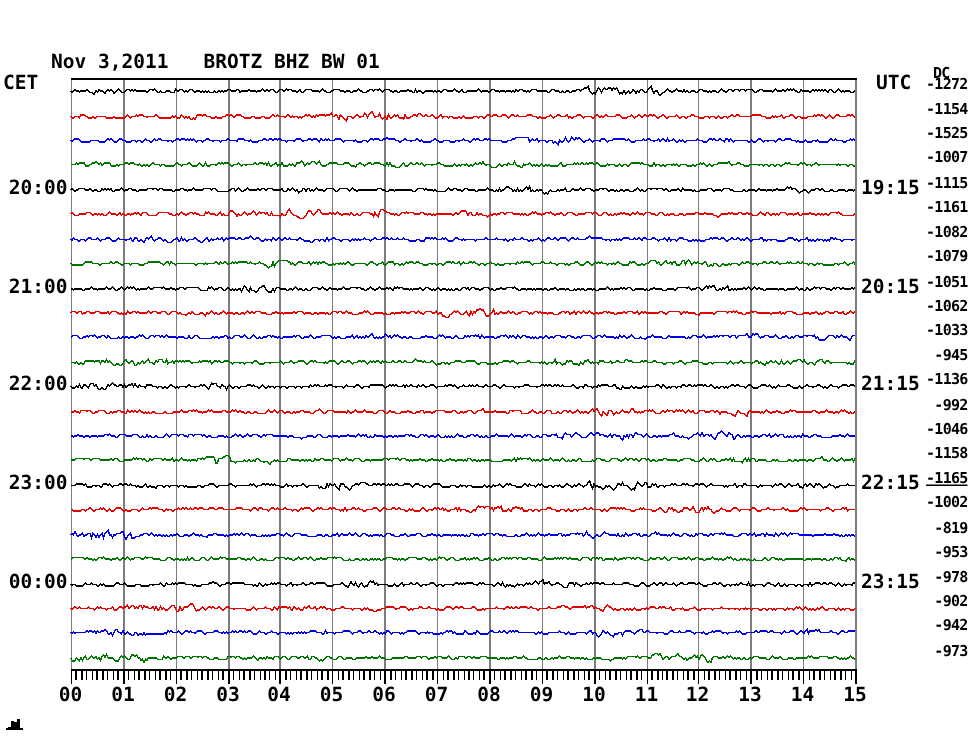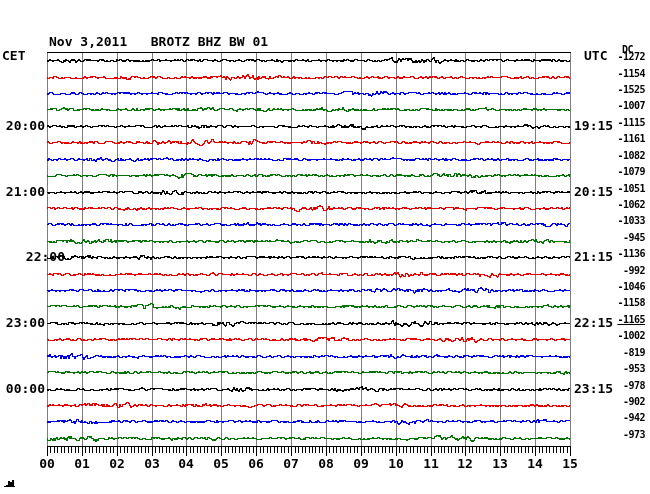--- a/index.html
+++ b/index.html
@@ -223,32 +223,32 @@
       <path d="M47,323.5 L48,323.5 L49,323.5 L50,323.5 L51,322.5 L52,322.5 L53,322.5 L54,322.5 L55,322.5 L56,323.5 L57,322.5 L58,324.5 L59,324.5 L60,324.5 L61,324.5 L62,323.5 L63,323.5 L64,324.5 L65,323.5 L66,323.5 L67,324.5 L68,324.5 L69,322.5 L70,322.5 L71,322.5 L72,323.5 L73,322.5 L74,323.5 L75,324.5 L76,323.5 L77,323.5 L78,323.5 L79,323.5 L80,322.5 L81,322.5 L82,323.5 L83,322.5 L84,322.5 L85,323.5 L86,323.5 L87,322.5 L88,323.5 L89,323.5 L90,323.5 L91,324.5 L92,323.5 L93,324.5 L94,324.5 L95,324.5 L96,323.5 L97,322.5 L98,324.5 L99,324.5 L100,323.5 L101,324.5 L102,324.5 L103,324.5 L104,325.5 L105,323.5 L106,323.5 L107,323.5 L108,323.5 L109,324.5 L110,324.5 L111,323.5 L112,323.5 L113,324.5 L114,323.5 L115,323.5 L116,323.5 L117,323.5 L118,323.5 L119,324.5 L120,323.5 L121,323.5 L122,323.5 L123,324.5 L124,323.5 L125,324.5 L126,324.5 L127,324.5 L128,324.5 L129,324.5 L130,324.5 L131,324.5 L132,323.5 L133,323.5 L134,324.5 L135,324.5 L136,324.5 L137,323.5 L138,323.5 L139,323.5 L140,322.5 L141,322.5 L142,322.5 L143,323.5 L144,324.5 L145,324.5 L146,323.5 L147,323.5 L148,323.5 L149,323.5 L150,323.5 L151,323.5 L152,323.5 L153,322.5 L154,322.5 L155,323.5 L156,323.5 L157,324.5 L158,323.5 L159,323.5 L160,323.5 L161,323.5 L162,323.5 L163,323.5 L164,323.5 L165,323.5 L166,323.5 L167,322.5 L168,323.5 L169,322.5 L170,323.5 L171,324.5 L172,323.5 L173,323.5 L174,323.5 L175,322.5 L176,322.5 L177,323.5 L178,322.5 L179,322.5 L180,323.5 L181,322.5 L182,323.5 L183,322.5 L184,323.5 L185,323.5 L186,323.5 L187,324.5 L188,324.5 L189,324.5 L190,323.5 L191,322.5 L192,324.5 L193,323.5 L194,323.5 L195,324.5 L196,323.5 L197,323.5 L198,324.5 L199,323.5 L200,323.5 L201,323.5 L202,322.5 L203,323.5 L204,324.5 L205,324.5 L206,323.5 L207,323.5 L208,323.5 L209,323.5 L210,323.5 L211,323.5 L212,323.5 L213,325.5 L214,324.5 L215,325.5 L216,325.5 L217,325.5 L218,322.5 L219,324.5 L220,322.5 L221,323.5 L222,323.5 L223,322.5 L224,324.5 L225,325.5 L226,326.5 L227,322.5 L228,322.5 L229,322.5 L230,324.5 L231,324.5 L232,325.5 L233,326.5 L234,325.5 L235,323.5 L236,323.5 L237,322.5 L238,322.5 L239,323.5 L240,322.5 L241,321.5 L242,321.5 L243,321.5 L244,322.5 L245,322.5 L246,323.5 L247,323.5 L248,323.5 L249,322.5 L250,322.5 L251,323.5 L252,322.5 L253,322.5 L254,323.5 L255,322.5 L256,322.5 L257,323.5 L258,323.5 L259,322.5 L260,323.5 L261,322.5 L262,323.5 L263,323.5 L264,322.5 L265,322.5 L266,323.5 L267,323.5 L268,323.5 L269,323.5 L270,322.5 L271,322.5 L272,322.5 L273,322.5 L274,323.5 L275,324.5 L276,323.5 L277,322.5 L278,322.5 L279,322.5 L280,323.5 L281,323.5 L282,324.5 L283,324.5 L284,323.5 L285,323.5 L286,324.5 L287,324.5 L288,323.5 L289,322.5 L290,322.5 L291,322.5 L292,322.5 L293,322.5 L294,323.5 L295,324.5 L296,324.5 L297,324.5 L298,324.5 L299,324.5 L300,324.5 L301,323.5 L302,323.5 L303,323.5 L304,324.5 L305,324.5 L306,324.5 L307,323.5 L308,324.5 L309,323.5 L310,323.5 L311,324.5 L312,323.5 L313,323.5 L314,323.5 L315,324.5 L316,324.5 L317,324.5 L318,324.5 L319,324.5 L320,324.5 L321,324.5 L322,324.5 L323,323.5 L324,324.5 L325,324.5 L326,323.5 L327,324.5 L328,324.5 L329,323.5 L330,324.5 L331,323.5 L332,323.5 L333,322.5 L334,323.5 L335,324.5 L336,324.5 L337,323.5 L338,322.5 L339,323.5 L340,322.5 L341,323.5 L342,323.5 L343,323.5 L344,324.5 L345,324.5 L346,324.5 L347,324.5 L348,324.5 L349,323.5 L350,322.5 L351,323.5 L352,324.5 L353,322.5 L354,323.5 L355,323.5 L356,323.5 L357,324.5 L358,323.5 L359,322.5 L360,323.5 L361,322.5 L362,323.5 L363,324.5 L364,324.5 L365,324.5 L366,323.5 L367,323.5 L368,324.5 L369,324.5 L370,323.5 L371,323.5 L372,324.5 L373,323.5 L374,324.5 L375,324.5 L376,324.5 L377,323.5 L378,322.5 L379,323.5 L380,323.5 L381,324.5 L382,324.5 L383,323.5 L384,324.5 L385,323.5 L386,322.5 L387,323.5 L388,323.5 L389,324.5 L390,323.5 L391,323.5 L392,321.5 L393,320.5 L394,323.5 L395,325.5 L396,322.5 L397,324.5 L398,323.5 L399,324.5 L400,324.5 L401,325.5 L402,326.5 L403,325.5 L404,323.5 L405,324.5 L406,323.5 L407,324.5 L408,325.5 L409,326.5 L410,325.5 L411,324.5 L412,322.5 L413,322.5 L414,323.5 L415,321.5 L416,323.5 L417,323.5 L418,323.5 L419,324.5 L420,325.5 L421,326.5 L422,325.5 L423,326.5 L424,323.5 L425,321.5 L426,322.5 L427,323.5 L428,324.5 L429,323.5 L430,321.5 L431,321.5 L432,324.5 L433,324.5 L434,324.5 L435,322.5 L436,323.5 L437,322.5 L438,324.5 L439,324.5 L440,323.5 L441,323.5 L442,323.5 L443,324.5 L444,323.5 L445,323.5 L446,323.5 L447,323.5 L448,322.5 L449,323.5 L450,322.5 L451,323.5 L452,323.5 L453,323.5 L454,323.5 L455,322.5 L456,322.5 L457,323.5 L458,322.5 L459,323.5 L460,323.5 L461,323.5 L462,324.5 L463,323.5 L464,322.5 L465,322.5 L466,323.5 L467,322.5 L468,322.5 L469,322.5 L470,323.5 L471,324.5 L472,323.5 L473,323.5 L474,322.5 L475,323.5 L476,323.5 L477,323.5 L478,323.5 L479,323.5 L480,323.5 L481,323.5 L482,323.5 L483,324.5 L484,323.5 L485,324.5 L486,323.5 L487,323.5 L488,323.5 L489,323.5 L490,322.5 L491,324.5 L492,324.5 L493,323.5 L494,323.5 L495,324.5 L496,322.5 L497,322.5 L498,323.5 L499,323.5 L500,323.5 L501,323.5 L502,323.5 L503,323.5 L504,323.5 L505,324.5 L506,324.5 L507,323.5 L508,324.5 L509,323.5 L510,323.5 L511,323.5 L512,323.5 L513,323.5 L514,323.5 L515,324.5 L516,323.5 L517,322.5 L518,323.5 L519,323.5 L520,322.5 L521,322.5 L522,323.5 L523,324.5 L524,324.5 L525,323.5 L526,322.5 L527,323.5 L528,324.5 L529,323.5 L530,323.5 L531,323.5 L532,322.5 L533,324.5 L534,324.5 L535,325.5 L536,323.5 L537,322.5 L538,324.5 L539,323.5 L540,322.5 L541,323.5 L542,324.5 L543,324.5 L544,322.5 L545,323.5 L546,322.5 L547,323.5 L548,324.5 L549,325.5 L550,324.5 L551,324.5 L552,323.5 L553,322.5 L554,323.5 L555,323.5 L556,324.5 L557,325.5 L558,324.5 L559,324.5 L560,323.5 L561,323.5 L562,323.5 L563,323.5 L564,323.5 L565,322.5 L566,323.5 L567,323.5 L568,323.5 L569,323.5 L570,323.5" fill="none" stroke="#000000" stroke-width="1" shape-rendering="crispEdges"></path>
       <path d="M47,339.5 L48,339.5 L49,340.5 L50,340.5 L51,340.5 L52,340.5 L53,340.5 L54,340.5 L55,339.5 L56,339.5 L57,340.5 L58,339.5 L59,339.5 L60,338.5 L61,339.5 L62,340.5 L63,340.5 L64,339.5 L65,339.5 L66,339.5 L67,338.5 L68,339.5 L69,338.5 L70,339.5 L71,340.5 L72,340.5 L73,339.5 L74,340.5 L75,340.5 L76,340.5 L77,339.5 L78,338.5 L79,338.5 L80,338.5 L81,339.5 L82,340.5 L83,340.5 L84,339.5 L85,340.5 L86,340.5 L87,340.5 L88,339.5 L89,339.5 L90,339.5 L91,339.5 L92,340.5 L93,340.5 L94,339.5 L95,338.5 L96,339.5 L97,339.5 L98,339.5 L99,339.5 L100,338.5 L101,339.5 L102,338.5 L103,338.5 L104,338.5 L105,338.5 L106,339.5 L107,339.5 L108,339.5 L109,340.5 L110,340.5 L111,339.5 L112,340.5 L113,339.5 L114,339.5 L115,340.5 L116,340.5 L117,339.5 L118,339.5 L119,338.5 L120,339.5 L121,339.5 L122,338.5 L123,339.5 L124,338.5 L125,339.5 L126,339.5 L127,338.5 L128,339.5 L129,339.5 L130,338.5 L131,338.5 L132,339.5 L133,338.5 L134,338.5 L135,338.5 L136,339.5 L137,339.5 L138,339.5 L139,339.5 L140,338.5 L141,338.5 L142,338.5 L143,339.5 L144,339.5 L145,339.5 L146,338.5 L147,338.5 L148,338.5 L149,339.5 L150,339.5 L151,339.5 L152,339.5 L153,339.5 L154,339.5 L155,339.5 L156,339.5 L157,339.5 L158,338.5 L159,338.5 L160,338.5 L161,338.5 L162,339.5 L163,339.5 L164,339.5 L165,339.5 L166,339.5 L167,340.5 L168,339.5 L169,338.5 L170,338.5 L171,339.5 L172,340.5 L173,338.5 L174,338.5 L175,339.5 L176,339.5 L177,339.5 L178,339.5 L179,340.5 L180,339.5 L181,338.5 L182,338.5 L183,339.5 L184,339.5 L185,338.5 L186,339.5 L187,339.5 L188,339.5 L189,339.5 L190,338.5 L191,339.5 L192,339.5 L193,339.5 L194,339.5 L195,340.5 L196,339.5 L197,339.5 L198,340.5 L199,340.5 L200,339.5 L201,338.5 L202,339.5 L203,338.5 L204,338.5 L205,338.5 L206,338.5 L207,339.5 L208,340.5 L209,340.5 L210,339.5 L211,339.5 L212,338.5 L213,339.5 L214,338.5 L215,339.5 L216,339.5 L217,339.5 L218,339.5 L219,339.5 L220,338.5 L221,339.5 L222,338.5 L223,338.5 L224,339.5 L225,339.5 L226,339.5 L227,340.5 L228,339.5 L229,340.5 L230,338.5 L231,340.5 L232,339.5 L233,339.5 L234,339.5 L235,338.5 L236,338.5 L237,339.5 L238,339.5 L239,338.5 L240,339.5 L241,339.5 L242,340.5 L243,340.5 L244,340.5 L245,339.5 L246,339.5 L247,339.5 L248,339.5 L249,338.5 L250,338.5 L251,338.5 L252,339.5 L253,340.5 L254,340.5 L255,339.5 L256,338.5 L257,338.5 L258,339.5 L259,339.5 L260,339.5 L261,339.5 L262,338.5 L263,338.5 L264,339.5 L265,339.5 L266,338.5 L267,339.5 L268,339.5 L269,339.5 L270,340.5 L271,340.5 L272,340.5 L273,339.5 L274,340.5 L275,339.5 L276,340.5 L277,340.5 L278,340.5 L279,340.5 L280,340.5 L281,339.5 L282,338.5 L283,339.5 L284,340.5 L285,340.5 L286,339.5 L287,339.5 L288,340.5 L289,339.5 L290,338.5 L291,339.5 L292,338.5 L293,339.5 L294,339.5 L295,338.5 L296,340.5 L297,339.5 L298,340.5 L299,340.5 L300,340.5 L301,339.5 L302,339.5 L303,339.5 L304,338.5 L305,340.5 L306,338.5 L307,340.5 L308,339.5 L309,339.5 L310,339.5 L311,340.5 L312,340.5 L313,341.5 L314,341.5 L315,340.5 L316,339.5 L317,340.5 L318,338.5 L319,337.5 L320,338.5 L321,337.5 L322,337.5 L323,338.5 L324,337.5 L325,337.5 L326,337.5 L327,339.5 L328,338.5 L329,340.5 L330,338.5 L331,338.5 L332,337.5 L333,338.5 L334,337.5 L335,340.5 L336,340.5 L337,340.5 L338,340.5 L339,339.5 L340,340.5 L341,340.5 L342,338.5 L343,338.5 L344,337.5 L345,338.5 L346,338.5 L347,339.5 L348,338.5 L349,340.5 L350,340.5 L351,340.5 L352,340.5 L353,339.5 L354,339.5 L355,340.5 L356,340.5 L357,339.5 L358,339.5 L359,340.5 L360,340.5 L361,339.5 L362,339.5 L363,339.5 L364,339.5 L365,338.5 L366,338.5 L367,338.5 L368,339.5 L369,339.5 L370,339.5 L371,340.5 L372,340.5 L373,340.5 L374,339.5 L375,339.5 L376,339.5 L377,340.5 L378,340.5 L379,339.5 L380,340.5 L381,340.5 L382,340.5 L383,339.5 L384,339.5 L385,340.5 L386,339.5 L387,339.5 L388,339.5 L389,339.5 L390,338.5 L391,339.5 L392,339.5 L393,339.5 L394,338.5 L395,339.5 L396,339.5 L397,339.5 L398,339.5 L399,339.5 L400,339.5 L401,340.5 L402,340.5 L403,339.5 L404,340.5 L405,340.5 L406,339.5 L407,338.5 L408,338.5 L409,338.5 L410,338.5 L411,339.5 L412,338.5 L413,339.5 L414,338.5 L415,339.5 L416,338.5 L417,339.5 L418,339.5 L419,339.5 L420,339.5 L421,340.5 L422,340.5 L423,340.5 L424,339.5 L425,339.5 L426,339.5 L427,338.5 L428,339.5 L429,338.5 L430,339.5 L431,339.5 L432,339.5 L433,339.5 L434,339.5 L435,340.5 L436,340.5 L437,340.5 L438,339.5 L439,339.5 L440,338.5 L441,339.5 L442,340.5 L443,341.5 L444,341.5 L445,340.5 L446,338.5 L447,339.5 L448,338.5 L449,340.5 L450,339.5 L451,340.5 L452,341.5 L453,341.5 L454,340.5 L455,340.5 L456,338.5 L457,338.5 L458,338.5 L459,339.5 L460,340.5 L461,339.5 L462,337.5 L463,339.5 L464,341.5 L465,341.5 L466,341.5 L467,339.5 L468,338.5 L469,340.5 L470,338.5 L471,339.5 L472,337.5 L473,339.5 L474,339.5 L475,341.5 L476,342.5 L477,341.5 L478,340.5 L479,340.5 L480,339.5 L481,338.5 L482,339.5 L483,339.5 L484,340.5 L485,340.5 L486,340.5 L487,340.5 L488,339.5 L489,338.5 L490,338.5 L491,338.5 L492,339.5 L493,340.5 L494,339.5 L495,339.5 L496,339.5 L497,339.5 L498,339.5 L499,339.5 L500,340.5 L501,339.5 L502,338.5 L503,338.5 L504,339.5 L505,340.5 L506,340.5 L507,340.5 L508,339.5 L509,339.5 L510,339.5 L511,339.5 L512,338.5 L513,339.5 L514,339.5 L515,339.5 L516,340.5 L517,339.5 L518,339.5 L519,339.5 L520,339.5 L521,339.5 L522,338.5 L523,339.5 L524,340.5 L525,339.5 L526,340.5 L527,340.5 L528,340.5 L529,340.5 L530,340.5 L531,340.5 L532,340.5 L533,339.5 L534,338.5 L535,339.5 L536,338.5 L537,339.5 L538,340.5 L539,339.5 L540,339.5 L541,339.5 L542,339.5 L543,339.5 L544,339.5 L545,339.5 L546,339.5 L547,340.5 L548,339.5 L549,339.5 L550,339.5 L551,338.5 L552,338.5 L553,339.5 L554,339.5 L555,340.5 L556,340.5 L557,339.5 L558,339.5 L559,339.5 L560,339.5 L561,339.5 L562,338.5 L563,339.5 L564,338.5 L565,340.5 L566,339.5 L567,339.5 L568,339.5 L569,339.5 L570,339.5" fill="none" stroke="#e80000" stroke-width="1" shape-rendering="crispEdges"></path>
       <path d="M47,356.5 L48,355.5 L49,356.5 L50,354.5 L51,356.5 L52,357.5 L53,356.5 L54,356.5 L55,355.5 L56,357.5 L57,356.5 L58,356.5 L59,355.5 L60,355.5 L61,358.5 L62,355.5 L63,356.5 L64,358.5 L65,356.5 L66,358.5 L67,356.5 L68,355.5 L69,358.5 L70,355.5 L71,354.5 L72,353.5 L73,356.5 L74,356.5 L75,358.5 L76,356.5 L77,356.5 L78,355.5 L79,355.5 L80,355.5 L81,354.5 L82,354.5 L83,357.5 L84,359.5 L85,357.5 L86,356.5 L87,355.5 L88,358.5 L89,358.5 L90,358.5 L91,357.5 L92,357.5 L93,357.5 L94,356.5 L95,356.5 L96,355.5 L97,355.5 L98,355.5 L99,356.5 L100,356.5 L101,355.5 L102,356.5 L103,357.5 L104,356.5 L105,357.5 L106,356.5 L107,356.5 L108,357.5 L109,356.5 L110,357.5 L111,356.5 L112,357.5 L113,357.5 L114,356.5 L115,357.5 L116,356.5 L117,356.5 L118,355.5 L119,356.5 L120,357.5 L121,357.5 L122,357.5 L123,356.5 L124,356.5 L125,356.5 L126,357.5 L127,356.5 L128,356.5 L129,355.5 L130,356.5 L131,356.5 L132,356.5 L133,357.5 L134,356.5 L135,357.5 L136,357.5 L137,357.5 L138,358.5 L139,356.5 L140,356.5 L141,356.5 L142,356.5 L143,355.5 L144,355.5 L145,356.5 L146,356.5 L147,356.5 L148,356.5 L149,356.5 L150,357.5 L151,356.5 L152,357.5 L153,356.5 L154,356.5 L155,356.5 L156,355.5 L157,356.5 L158,355.5 L159,356.5 L160,356.5 L161,355.5 L162,356.5 L163,356.5 L164,355.5 L165,355.5 L166,356.5 L167,357.5 L168,356.5 L169,356.5 L170,356.5 L171,357.5 L172,357.5 L173,357.5 L174,357.5 L175,356.5 L176,357.5 L177,356.5 L178,357.5 L179,356.5 L180,357.5 L181,356.5 L182,356.5 L183,356.5 L184,356.5 L185,355.5 L186,355.5 L187,356.5 L188,356.5 L189,357.5 L190,356.5 L191,355.5 L192,356.5 L193,356.5 L194,357.5 L195,357.5 L196,356.5 L197,355.5 L198,355.5 L199,355.5 L200,355.5 L201,356.5 L202,356.5 L203,356.5 L204,356.5 L205,357.5 L206,357.5 L207,357.5 L208,357.5 L209,357.5 L210,357.5 L211,357.5 L212,356.5 L213,356.5 L214,356.5 L215,357.5 L216,357.5 L217,356.5 L218,356.5 L219,357.5 L220,357.5 L221,357.5 L222,356.5 L223,356.5 L224,356.5 L225,355.5 L226,357.5 L227,356.5 L228,355.5 L229,356.5 L230,356.5 L231,356.5 L232,356.5 L233,355.5 L234,356.5 L235,356.5 L236,356.5 L237,355.5 L238,356.5 L239,357.5 L240,357.5 L241,356.5 L242,355.5 L243,355.5 L244,356.5 L245,356.5 L246,357.5 L247,356.5 L248,357.5 L249,356.5 L250,356.5 L251,356.5 L252,356.5 L253,357.5 L254,356.5 L255,357.5 L256,357.5 L257,356.5 L258,355.5 L259,355.5 L260,355.5 L261,356.5 L262,356.5 L263,357.5 L264,357.5 L265,357.5 L266,357.5 L267,356.5 L268,356.5 L269,356.5 L270,355.5 L271,356.5 L272,357.5 L273,357.5 L274,356.5 L275,356.5 L276,356.5 L277,356.5 L278,355.5 L279,355.5 L280,355.5 L281,356.5 L282,357.5 L283,357.5 L284,357.5 L285,356.5 L286,356.5 L287,356.5 L288,355.5 L289,356.5 L290,356.5 L291,357.5 L292,356.5 L293,356.5 L294,357.5 L295,357.5 L296,356.5 L297,356.5 L298,356.5 L299,356.5 L300,356.5 L301,357.5 L302,356.5 L303,356.5 L304,356.5 L305,357.5 L306,356.5 L307,357.5 L308,356.5 L309,356.5 L310,357.5 L311,356.5 L312,357.5 L313,357.5 L314,355.5 L315,355.5 L316,356.5 L317,356.5 L318,356.5 L319,357.5 L320,356.5 L321,356.5 L322,355.5 L323,356.5 L324,356.5 L325,355.5 L326,355.5 L327,355.5 L328,355.5 L329,356.5 L330,356.5 L331,355.5 L332,355.5 L333,356.5 L334,356.5 L335,357.5 L336,356.5 L337,356.5 L338,357.5 L339,357.5 L340,357.5 L341,357.5 L342,357.5 L343,357.5 L344,356.5 L345,357.5 L346,357.5 L347,357.5 L348,356.5 L349,356.5 L350,356.5 L351,355.5 L352,356.5 L353,357.5 L354,356.5 L355,357.5 L356,356.5 L357,357.5 L358,356.5 L359,355.5 L360,356.5 L361,356.5 L362,356.5 L363,357.5 L364,356.5 L365,356.5 L366,355.5 L367,356.5 L368,356.5 L369,356.5 L370,356.5 L371,356.5 L372,356.5 L373,355.5 L374,355.5 L375,357.5 L376,356.5 L377,357.5 L378,356.5 L379,356.5 L380,356.5 L381,355.5 L382,355.5 L383,355.5 L384,356.5 L385,355.5 L386,356.5 L387,355.5 L388,355.5 L389,357.5 L390,356.5 L391,354.5 L392,356.5 L393,356.5 L394,357.5 L395,358.5 L396,358.5 L397,357.5 L398,356.5 L399,357.5 L400,357.5 L401,356.5 L402,355.5 L403,354.5 L404,355.5 L405,355.5 L406,356.5 L407,356.5 L408,356.5 L409,356.5 L410,356.5 L411,357.5 L412,355.5 L413,357.5 L414,357.5 L415,356.5 L416,357.5 L417,355.5 L418,356.5 L419,357.5 L420,356.5 L421,356.5 L422,355.5 L423,355.5 L424,355.5 L425,356.5 L426,355.5 L427,357.5 L428,357.5 L429,356.5 L430,356.5 L431,356.5 L432,357.5 L433,357.5 L434,356.5 L435,355.5 L436,355.5 L437,354.5 L438,356.5 L439,355.5 L440,356.5 L441,356.5 L442,356.5 L443,356.5 L444,356.5 L445,357.5 L446,356.5 L447,357.5 L448,356.5 L449,355.5 L450,356.5 L451,356.5 L452,356.5 L453,357.5 L454,357.5 L455,356.5 L456,355.5 L457,355.5 L458,356.5 L459,356.5 L460,357.5 L461,356.5 L462,357.5 L463,357.5 L464,355.5 L465,356.5 L466,355.5 L467,355.5 L468,355.5 L469,356.5 L470,356.5 L471,356.5 L472,357.5 L473,356.5 L474,355.5 L475,356.5 L476,356.5 L477,355.5 L478,355.5 L479,355.5 L480,356.5 L481,355.5 L482,356.5 L483,355.5 L484,356.5 L485,356.5 L486,356.5 L487,356.5 L488,356.5 L489,357.5 L490,357.5 L491,357.5 L492,357.5 L493,356.5 L494,356.5 L495,355.5 L496,355.5 L497,355.5 L498,356.5 L499,356.5 L500,355.5 L501,356.5 L502,356.5 L503,355.5 L504,357.5 L505,356.5 L506,356.5 L507,356.5 L508,355.5 L509,355.5 L510,357.5 L511,355.5 L512,356.5 L513,356.5 L514,356.5 L515,356.5 L516,357.5 L517,355.5 L518,356.5 L519,357.5 L520,356.5 L521,355.5 L522,356.5 L523,355.5 L524,356.5 L525,357.5 L526,356.5 L527,355.5 L528,356.5 L529,355.5 L530,355.5 L531,355.5 L532,355.5 L533,356.5 L534,356.5 L535,356.5 L536,356.5 L537,356.5 L538,356.5 L539,356.5 L540,356.5 L541,356.5 L542,357.5 L543,356.5 L544,356.5 L545,356.5 L546,356.5 L547,356.5 L548,356.5 L549,356.5 L550,355.5 L551,356.5 L552,356.5 L553,356.5 L554,356.5 L555,356.5 L556,355.5 L557,356.5 L558,356.5 L559,356.5 L560,357.5 L561,356.5 L562,357.5 L563,357.5 L564,356.5 L565,357.5 L566,356.5 L567,357.5 L568,356.5 L569,356.5 L570,357.5" fill="none" stroke="#0000e8" stroke-width="1" shape-rendering="crispEdges"></path>
       <path d="M47,372.5 L48,372.5 L49,371.5 L50,371.5 L51,371.5 L52,371.5 L53,371.5 L54,371.5 L55,371.5 L56,372.5 L57,372.5 L58,371.5 L59,372.5 L60,372.5 L61,372.5 L62,373.5 L63,372.5 L64,373.5 L65,372.5 L66,371.5 L67,371.5 L68,372.5 L69,371.5 L70,372.5 L71,372.5 L72,372.5 L73,372.5 L74,373.5 L75,372.5 L76,372.5 L77,372.5 L78,371.5 L79,372.5 L80,373.5 L81,372.5 L82,371.5 L83,372.5 L84,372.5 L85,371.5 L86,372.5 L87,373.5 L88,372.5 L89,372.5 L90,371.5 L91,371.5 L92,371.5 L93,371.5 L94,372.5 L95,372.5 L96,372.5 L97,371.5 L98,372.5 L99,371.5 L100,371.5 L101,371.5 L102,372.5 L103,372.5 L104,372.5 L105,372.5 L106,372.5 L107,373.5 L108,373.5 L109,373.5 L110,373.5 L111,372.5 L112,371.5 L113,371.5 L114,372.5 L115,372.5 L116,373.5 L117,372.5 L118,372.5 L119,372.5 L120,373.5 L121,372.5 L122,373.5 L123,372.5 L124,373.5 L125,371.5 L126,373.5 L127,372.5 L128,371.5 L129,372.5 L130,373.5 L131,373.5 L132,373.5 L133,373.5 L134,372.5 L135,371.5 L136,371.5 L137,372.5 L138,373.5 L139,373.5 L140,372.5 L141,371.5 L142,372.5 L143,372.5 L144,372.5 L145,372.5 L146,372.5 L147,371.5 L148,372.5 L149,371.5 L150,371.5 L151,372.5 L152,372.5 L153,372.5 L154,372.5 L155,372.5 L156,372.5 L157,372.5 L158,372.5 L159,371.5 L160,371.5 L161,372.5 L162,372.5 L163,372.5 L164,373.5 L165,372.5 L166,372.5 L167,373.5 L168,372.5 L169,371.5 L170,372.5 L171,373.5 L172,373.5 L173,373.5 L174,372.5 L175,372.5 L176,373.5 L177,372.5 L178,373.5 L179,373.5 L180,373.5 L181,373.5 L182,373.5 L183,372.5 L184,371.5 L185,371.5 L186,372.5 L187,371.5 L188,371.5 L189,371.5 L190,372.5 L191,372.5 L192,371.5 L193,372.5 L194,372.5 L195,373.5 L196,373.5 L197,372.5 L198,372.5 L199,371.5 L200,372.5 L201,372.5 L202,372.5 L203,371.5 L204,371.5 L205,372.5 L206,372.5 L207,371.5 L208,372.5 L209,373.5 L210,373.5 L211,372.5 L212,372.5 L213,372.5 L214,371.5 L215,372.5 L216,372.5 L217,372.5 L218,372.5 L219,371.5 L220,371.5 L221,371.5 L222,372.5 L223,371.5 L224,372.5 L225,371.5 L226,371.5 L227,371.5 L228,372.5 L229,373.5 L230,373.5 L231,373.5 L232,373.5 L233,372.5 L234,373.5 L235,373.5 L236,373.5 L237,372.5 L238,372.5 L239,372.5 L240,373.5 L241,373.5 L242,372.5 L243,373.5 L244,372.5 L245,373.5 L246,373.5 L247,372.5 L248,372.5 L249,373.5 L250,372.5 L251,373.5 L252,372.5 L253,372.5 L254,373.5 L255,373.5 L256,372.5 L257,372.5 L258,371.5 L259,371.5 L260,371.5 L261,371.5 L262,372.5 L263,372.5 L264,372.5 L265,373.5 L266,372.5 L267,373.5 L268,372.5 L269,372.5 L270,373.5 L271,372.5 L272,372.5 L273,371.5 L274,371.5 L275,371.5 L276,371.5 L277,371.5 L278,372.5 L279,372.5 L280,372.5 L281,372.5 L282,371.5 L283,371.5 L284,372.5 L285,372.5 L286,373.5 L287,372.5 L288,373.5 L289,372.5 L290,372.5 L291,373.5 L292,372.5 L293,371.5 L294,372.5 L295,371.5 L296,371.5 L297,372.5 L298,373.5 L299,372.5 L300,372.5 L301,371.5 L302,371.5 L303,372.5 L304,373.5 L305,373.5 L306,373.5 L307,372.5 L308,372.5 L309,372.5 L310,371.5 L311,373.5 L312,372.5 L313,373.5 L314,372.5 L315,372.5 L316,371.5 L317,372.5 L318,371.5 L319,372.5 L320,373.5 L321,373.5 L322,373.5 L323,372.5 L324,372.5 L325,372.5 L326,371.5 L327,372.5 L328,373.5 L329,373.5 L330,372.5 L331,373.5 L332,373.5 L333,372.5 L334,372.5 L335,371.5 L336,371.5 L337,372.5 L338,371.5 L339,372.5 L340,371.5 L341,372.5 L342,371.5 L343,371.5 L344,371.5 L345,372.5 L346,371.5 L347,371.5 L348,372.5 L349,372.5 L350,372.5 L351,372.5 L352,371.5 L353,371.5 L354,372.5 L355,372.5 L356,372.5 L357,372.5 L358,372.5 L359,373.5 L360,373.5 L361,373.5 L362,372.5 L363,371.5 L364,372.5 L365,372.5 L366,372.5 L367,372.5 L368,372.5 L369,372.5 L370,371.5 L371,372.5 L372,371.5 L373,372.5 L374,371.5 L375,372.5 L376,371.5 L377,371.5 L378,372.5 L379,372.5 L380,371.5 L381,372.5 L382,372.5 L383,372.5 L384,372.5 L385,372.5 L386,373.5 L387,373.5 L388,372.5 L389,371.5 L390,371.5 L391,371.5 L392,371.5 L393,372.5 L394,373.5 L395,371.5 L396,371.5 L397,372.5 L398,371.5 L399,372.5 L400,371.5 L401,371.5 L402,373.5 L403,373.5 L404,372.5 L405,372.5 L406,372.5 L407,372.5 L408,372.5 L409,373.5 L410,371.5 L411,372.5 L412,373.5 L413,372.5 L414,372.5 L415,372.5 L416,371.5 L417,372.5 L418,371.5 L419,371.5 L420,371.5 L421,372.5 L422,371.5 L423,372.5 L424,372.5 L425,371.5 L426,371.5 L427,372.5 L428,372.5 L429,373.5 L430,373.5 L431,373.5 L432,373.5 L433,372.5 L434,371.5 L435,372.5 L436,372.5 L437,372.5 L438,371.5 L439,371.5 L440,372.5 L441,372.5 L442,372.5 L443,371.5 L444,372.5 L445,373.5 L446,373.5 L447,372.5 L448,371.5 L449,371.5 L450,371.5 L451,371.5 L452,372.5 L453,372.5 L454,372.5 L455,372.5 L456,371.5 L457,372.5 L458,372.5 L459,371.5 L460,372.5 L461,373.5 L462,372.5 L463,372.5 L464,371.5 L465,371.5 L466,372.5 L467,372.5 L468,372.5 L469,373.5 L470,373.5 L471,372.5 L472,372.5 L473,372.5 L474,372.5 L475,371.5 L476,372.5 L477,372.5 L478,372.5 L479,373.5 L480,372.5 L481,372.5 L482,373.5 L483,372.5 L484,372.5 L485,371.5 L486,372.5 L487,371.5 L488,372.5 L489,373.5 L490,372.5 L491,373.5 L492,373.5 L493,373.5 L494,372.5 L495,373.5 L496,372.5 L497,372.5 L498,373.5 L499,372.5 L500,373.5 L501,373.5 L502,373.5 L503,372.5 L504,373.5 L505,373.5 L506,373.5 L507,373.5 L508,373.5 L509,372.5 L510,371.5 L511,372.5 L512,373.5 L513,373.5 L514,372.5 L515,371.5 L516,371.5 L517,372.5 L518,372.5 L519,373.5 L520,372.5 L521,372.5 L522,373.5 L523,373.5 L524,372.5 L525,372.5 L526,372.5 L527,372.5 L528,372.5 L529,372.5 L530,372.5 L531,372.5 L532,372.5 L533,372.5 L534,372.5 L535,372.5 L536,373.5 L537,373.5 L538,372.5 L539,372.5 L540,372.5 L541,373.5 L542,372.5 L543,372.5 L544,372.5 L545,372.5 L546,372.5 L547,372.5 L548,373.5 L549,372.5 L550,372.5 L551,373.5 L552,373.5 L553,373.5 L554,372.5 L555,373.5 L556,372.5 L557,371.5 L558,371.5 L559,372.5 L560,371.5 L561,373.5 L562,373.5 L563,373.5 L564,374.5 L565,372.5 L566,371.5 L567,373.5 L568,372.5 L569,372.5 L570,373.5" fill="none" stroke="#007400" stroke-width="1" shape-rendering="crispEdges"></path>
       <path d="M47,389.5 L48,390.5 L49,389.5 L50,389.5 L51,390.5 L52,390.5 L53,390.5 L54,390.5 L55,390.5 L56,389.5 L57,388.5 L58,389.5 L59,389.5 L60,389.5 L61,388.5 L62,389.5 L63,389.5 L64,389.5 L65,390.5 L66,390.5 L67,389.5 L68,390.5 L69,389.5 L70,390.5 L71,390.5 L72,390.5 L73,390.5 L74,390.5 L75,390.5 L76,390.5 L77,389.5 L78,388.5 L79,388.5 L80,389.5 L81,389.5 L82,389.5 L83,388.5 L84,389.5 L85,390.5 L86,390.5 L87,390.5 L88,390.5 L89,390.5 L90,390.5 L91,389.5 L92,389.5 L93,389.5 L94,390.5 L95,390.5 L96,390.5 L97,390.5 L98,390.5 L99,390.5 L100,389.5 L101,389.5 L102,390.5 L103,389.5 L104,389.5 L105,389.5 L106,389.5 L107,388.5 L108,389.5 L109,390.5 L110,390.5 L111,388.5 L112,389.5 L113,389.5 L114,389.5 L115,388.5 L116,389.5 L117,388.5 L118,389.5 L119,388.5 L120,388.5 L121,388.5 L122,388.5 L123,388.5 L124,389.5 L125,389.5 L126,389.5 L127,389.5 L128,389.5 L129,390.5 L130,389.5 L131,390.5 L132,390.5 L133,390.5 L134,390.5 L135,389.5 L136,389.5 L137,389.5 L138,389.5 L139,389.5 L140,388.5 L141,388.5 L142,387.5 L143,388.5 L144,388.5 L145,389.5 L146,390.5 L147,390.5 L148,389.5 L149,389.5 L150,389.5 L151,388.5 L152,388.5 L153,388.5 L154,389.5 L155,388.5 L156,388.5 L157,388.5 L158,388.5 L159,388.5 L160,388.5 L161,388.5 L162,388.5 L163,389.5 L164,389.5 L165,389.5 L166,389.5 L167,389.5 L168,389.5 L169,390.5 L170,389.5 L171,390.5 L172,390.5 L173,388.5 L174,389.5 L175,390.5 L176,390.5 L177,389.5 L178,390.5 L179,389.5 L180,389.5 L181,388.5 L182,389.5 L183,388.5 L184,389.5 L185,388.5 L186,388.5 L187,389.5 L188,389.5 L189,389.5 L190,389.5 L191,390.5 L192,389.5 L193,389.5 L194,388.5 L195,390.5 L196,389.5 L197,389.5 L198,390.5 L199,389.5 L200,389.5 L201,389.5 L202,388.5 L203,389.5 L204,390.5 L205,389.5 L206,389.5 L207,388.5 L208,388.5 L209,389.5 L210,389.5 L211,388.5 L212,388.5 L213,388.5 L214,388.5 L215,388.5 L216,388.5 L217,389.5 L218,390.5 L219,390.5 L220,390.5 L221,390.5 L222,390.5 L223,389.5 L224,389.5 L225,389.5 L226,389.5 L227,389.5 L228,388.5 L229,389.5 L230,390.5 L231,390.5 L232,391.5 L233,389.5 L234,387.5 L235,389.5 L236,390.5 L237,388.5 L238,390.5 L239,391.5 L240,389.5 L241,388.5 L242,390.5 L243,391.5 L244,390.5 L245,390.5 L246,388.5 L247,387.5 L248,388.5 L249,387.5 L250,389.5 L251,388.5 L252,390.5 L253,389.5 L254,389.5 L255,389.5 L256,389.5 L257,389.5 L258,389.5 L259,390.5 L260,390.5 L261,390.5 L262,390.5 L263,389.5 L264,390.5 L265,390.5 L266,390.5 L267,389.5 L268,388.5 L269,390.5 L270,389.5 L271,389.5 L272,389.5 L273,389.5 L274,388.5 L275,389.5 L276,389.5 L277,389.5 L278,388.5 L279,389.5 L280,390.5 L281,390.5 L282,389.5 L283,389.5 L284,390.5 L285,389.5 L286,389.5 L287,388.5 L288,388.5 L289,388.5 L290,389.5 L291,390.5 L292,390.5 L293,389.5 L294,389.5 L295,390.5 L296,390.5 L297,389.5 L298,389.5 L299,389.5 L300,389.5 L301,389.5 L302,390.5 L303,389.5 L304,388.5 L305,388.5 L306,389.5 L307,388.5 L308,389.5 L309,388.5 L310,389.5 L311,388.5 L312,388.5 L313,388.5 L314,388.5 L315,388.5 L316,389.5 L317,389.5 L318,390.5 L319,389.5 L320,388.5 L321,389.5 L322,388.5 L323,389.5 L324,389.5 L325,389.5 L326,389.5 L327,389.5 L328,389.5 L329,390.5 L330,390.5 L331,389.5 L332,388.5 L333,389.5 L334,390.5 L335,388.5 L336,390.5 L337,391.5 L338,389.5 L339,390.5 L340,389.5 L341,390.5 L342,390.5 L343,391.5 L344,390.5 L345,389.5 L346,390.5 L347,389.5 L348,389.5 L349,390.5 L350,389.5 L351,388.5 L352,389.5 L353,388.5 L354,389.5 L355,389.5 L356,388.5 L357,387.5 L358,388.5 L359,389.5 L360,387.5 L361,387.5 L362,386.5 L363,389.5 L364,388.5 L365,388.5 L366,387.5 L367,389.5 L368,390.5 L369,389.5 L370,389.5 L371,388.5 L372,388.5 L373,389.5 L374,389.5 L375,390.5 L376,391.5 L377,391.5 L378,391.5 L379,389.5 L380,388.5 L381,388.5 L382,388.5 L383,390.5 L384,388.5 L385,389.5 L386,389.5 L387,390.5 L388,390.5 L389,389.5 L390,389.5 L391,388.5 L392,389.5 L393,389.5 L394,388.5 L395,389.5 L396,388.5 L397,388.5 L398,388.5 L399,388.5 L400,389.5 L401,388.5 L402,388.5 L403,389.5 L404,389.5 L405,389.5 L406,389.5 L407,389.5 L408,389.5 L409,388.5 L410,389.5 L411,389.5 L412,389.5 L413,389.5 L414,389.5 L415,389.5 L416,388.5 L417,388.5 L418,388.5 L419,388.5 L420,389.5 L421,389.5 L422,389.5 L423,390.5 L424,390.5 L425,390.5 L426,390.5 L427,389.5 L428,388.5 L429,388.5 L430,389.5 L431,390.5 L432,390.5 L433,390.5 L434,389.5 L435,389.5 L436,388.5 L437,389.5 L438,390.5 L439,389.5 L440,388.5 L441,388.5 L442,390.5 L443,389.5 L444,388.5 L445,389.5 L446,389.5 L447,389.5 L448,389.5 L449,388.5 L450,389.5 L451,390.5 L452,389.5 L453,389.5 L454,388.5 L455,388.5 L456,389.5 L457,389.5 L458,389.5 L459,388.5 L460,388.5 L461,388.5 L462,388.5 L463,388.5 L464,389.5 L465,389.5 L466,388.5 L467,389.5 L468,389.5 L469,390.5 L470,390.5 L471,390.5 L472,389.5 L473,389.5 L474,389.5 L475,389.5 L476,388.5 L477,388.5 L478,389.5 L479,389.5 L480,388.5 L481,389.5 L482,390.5 L483,390.5 L484,390.5 L485,389.5 L486,389.5 L487,390.5 L488,389.5 L489,389.5 L490,390.5 L491,389.5 L492,390.5 L493,389.5 L494,388.5 L495,389.5 L496,389.5 L497,389.5 L498,390.5 L499,388.5 L500,390.5 L501,390.5 L502,389.5 L503,390.5 L504,389.5 L505,389.5 L506,389.5 L507,389.5 L508,389.5 L509,390.5 L510,390.5 L511,389.5 L512,388.5 L513,388.5 L514,389.5 L515,389.5 L516,390.5 L517,390.5 L518,389.5 L519,388.5 L520,390.5 L521,390.5 L522,390.5 L523,389.5 L524,390.5 L525,390.5 L526,389.5 L527,389.5 L528,389.5 L529,389.5 L530,390.5 L531,390.5 L532,389.5 L533,389.5 L534,390.5 L535,390.5 L536,389.5 L537,389.5 L538,389.5 L539,390.5 L540,388.5 L541,390.5 L542,389.5 L543,389.5 L544,388.5 L545,388.5 L546,388.5 L547,389.5 L548,389.5 L549,388.5 L550,388.5 L551,389.5 L552,389.5 L553,388.5 L554,388.5 L555,389.5 L556,389.5 L557,390.5 L558,389.5 L559,388.5 L560,389.5 L561,390.5 L562,390.5 L563,389.5 L564,390.5 L565,389.5 L566,389.5 L567,389.5 L568,390.5 L569,388.5 L570,388.5" fill="none" stroke="#000000" stroke-width="1" shape-rendering="crispEdges"></path>
       <path d="M47,405.5 L48,406.5 L49,405.5 L50,404.5 L51,405.5 L52,405.5 L53,404.5 L54,405.5 L55,405.5 L56,405.5 L57,405.5 L58,405.5 L59,404.5 L60,405.5 L61,405.5 L62,405.5 L63,406.5 L64,405.5 L65,404.5 L66,405.5 L67,404.5 L68,405.5 L69,405.5 L70,405.5 L71,406.5 L72,405.5 L73,405.5 L74,405.5 L75,404.5 L76,406.5 L77,406.5 L78,406.5 L79,405.5 L80,404.5 L81,404.5 L82,405.5 L83,404.5 L84,404.5 L85,403.5 L86,405.5 L87,404.5 L88,403.5 L89,403.5 L90,405.5 L91,404.5 L92,405.5 L93,403.5 L94,403.5 L95,405.5 L96,403.5 L97,404.5 L98,404.5 L99,405.5 L100,405.5 L101,405.5 L102,404.5 L103,406.5 L104,404.5 L105,406.5 L106,406.5 L107,404.5 L108,406.5 L109,405.5 L110,406.5 L111,406.5 L112,406.5 L113,405.5 L114,404.5 L115,403.5 L116,403.5 L117,405.5 L118,407.5 L119,407.5 L120,404.5 L121,406.5 L122,406.5 L123,404.5 L124,404.5 L125,404.5 L126,403.5 L127,402.5 L128,402.5 L129,403.5 L130,405.5 L131,407.5 L132,406.5 L133,406.5 L134,405.5 L135,404.5 L136,405.5 L137,406.5 L138,405.5 L139,404.5 L140,404.5 L141,405.5 L142,404.5 L143,405.5 L144,405.5 L145,405.5 L146,404.5 L147,405.5 L148,406.5 L149,406.5 L150,405.5 L151,404.5 L152,404.5 L153,405.5 L154,405.5 L155,405.5 L156,406.5 L157,405.5 L158,405.5 L159,405.5 L160,405.5 L161,405.5 L162,405.5 L163,405.5 L164,406.5 L165,406.5 L166,406.5 L167,406.5 L168,405.5 L169,404.5 L170,405.5 L171,406.5 L172,405.5 L173,405.5 L174,405.5 L175,405.5 L176,405.5 L177,404.5 L178,405.5 L179,405.5 L180,405.5 L181,406.5 L182,406.5 L183,404.5 L184,405.5 L185,406.5 L186,404.5 L187,405.5 L188,404.5 L189,404.5 L190,404.5 L191,404.5 L192,405.5 L193,404.5 L194,406.5 L195,406.5 L196,404.5 L197,405.5 L198,406.5 L199,405.5 L200,406.5 L201,406.5 L202,406.5 L203,404.5 L204,405.5 L205,404.5 L206,403.5 L207,405.5 L208,405.5 L209,405.5 L210,404.5 L211,406.5 L212,405.5 L213,405.5 L214,404.5 L215,405.5 L216,404.5 L217,405.5 L218,406.5 L219,405.5 L220,405.5 L221,406.5 L222,406.5 L223,406.5 L224,405.5 L225,405.5 L226,405.5 L227,405.5 L228,404.5 L229,404.5 L230,405.5 L231,405.5 L232,405.5 L233,405.5 L234,405.5 L235,406.5 L236,405.5 L237,405.5 L238,405.5 L239,405.5 L240,405.5 L241,406.5 L242,406.5 L243,405.5 L244,406.5 L245,405.5 L246,406.5 L247,406.5 L248,406.5 L249,407.5 L250,407.5 L251,407.5 L252,406.5 L253,406.5 L254,406.5 L255,405.5 L256,405.5 L257,405.5 L258,404.5 L259,404.5 L260,404.5 L261,404.5 L262,404.5 L263,405.5 L264,406.5 L265,405.5 L266,405.5 L267,404.5 L268,404.5 L269,404.5 L270,404.5 L271,405.5 L272,406.5 L273,406.5 L274,405.5 L275,406.5 L276,405.5 L277,405.5 L278,405.5 L279,405.5 L280,404.5 L281,404.5 L282,405.5 L283,405.5 L284,405.5 L285,405.5 L286,404.5 L287,405.5 L288,405.5 L289,405.5 L290,405.5 L291,406.5 L292,405.5 L293,406.5 L294,406.5 L295,406.5 L296,406.5 L297,405.5 L298,404.5 L299,404.5 L300,404.5 L301,405.5 L302,406.5 L303,405.5 L304,404.5 L305,404.5 L306,405.5 L307,404.5 L308,404.5 L309,405.5 L310,405.5 L311,405.5 L312,405.5 L313,405.5 L314,405.5 L315,404.5 L316,404.5 L317,405.5 L318,406.5 L319,406.5 L320,406.5 L321,406.5 L322,405.5 L323,406.5 L324,405.5 L325,405.5 L326,405.5 L327,405.5 L328,405.5 L329,405.5 L330,405.5 L331,404.5 L332,405.5 L333,405.5 L334,405.5 L335,405.5 L336,406.5 L337,405.5 L338,404.5 L339,404.5 L340,405.5 L341,404.5 L342,405.5 L343,405.5 L344,404.5 L345,405.5 L346,405.5 L347,404.5 L348,404.5 L349,404.5 L350,404.5 L351,404.5 L352,405.5 L353,405.5 L354,404.5 L355,405.5 L356,405.5 L357,405.5 L358,406.5 L359,406.5 L360,405.5 L361,405.5 L362,405.5 L363,405.5 L364,405.5 L365,405.5 L366,404.5 L367,405.5 L368,405.5 L369,405.5 L370,405.5 L371,405.5 L372,404.5 L373,404.5 L374,404.5 L375,403.5 L376,403.5 L377,404.5 L378,404.5 L379,405.5 L380,406.5 L381,405.5 L382,404.5 L383,404.5 L384,404.5 L385,404.5 L386,404.5 L387,404.5 L388,404.5 L389,404.5 L390,403.5 L391,405.5 L392,404.5 L393,404.5 L394,403.5 L395,403.5 L396,405.5 L397,404.5 L398,405.5 L399,405.5 L400,406.5 L401,406.5 L402,407.5 L403,405.5 L404,404.5 L405,403.5 L406,404.5 L407,404.5 L408,405.5 L409,406.5 L410,405.5 L411,406.5 L412,406.5 L413,406.5 L414,405.5 L415,405.5 L416,406.5 L417,406.5 L418,405.5 L419,406.5 L420,405.5 L421,406.5 L422,406.5 L423,405.5 L424,406.5 L425,406.5 L426,406.5 L427,406.5 L428,405.5 L429,405.5 L430,406.5 L431,405.5 L432,406.5 L433,405.5 L434,404.5 L435,404.5 L436,404.5 L437,405.5 L438,405.5 L439,405.5 L440,404.5 L441,405.5 L442,404.5 L443,404.5 L444,405.5 L445,405.5 L446,405.5 L447,404.5 L448,406.5 L449,406.5 L450,406.5 L451,405.5 L452,405.5 L453,405.5 L454,406.5 L455,405.5 L456,406.5 L457,406.5 L458,406.5 L459,406.5 L460,405.5 L461,405.5 L462,405.5 L463,404.5 L464,405.5 L465,406.5 L466,406.5 L467,406.5 L468,405.5 L469,405.5 L470,406.5 L471,405.5 L472,405.5 L473,405.5 L474,405.5 L475,406.5 L476,405.5 L477,405.5 L478,405.5 L479,405.5 L480,405.5 L481,404.5 L482,405.5 L483,405.5 L484,405.5 L485,405.5 L486,406.5 L487,405.5 L488,405.5 L489,405.5 L490,406.5 L491,405.5 L492,405.5 L493,406.5 L494,405.5 L495,405.5 L496,406.5 L497,405.5 L498,406.5 L499,405.5 L500,405.5 L501,406.5 L502,405.5 L503,405.5 L504,405.5 L505,405.5 L506,406.5 L507,406.5 L508,406.5 L509,405.5 L510,405.5 L511,406.5 L512,406.5 L513,405.5 L514,405.5 L515,406.5 L516,405.5 L517,406.5 L518,405.5 L519,405.5 L520,405.5 L521,405.5 L522,405.5 L523,406.5 L524,406.5 L525,405.5 L526,406.5 L527,405.5 L528,405.5 L529,406.5 L530,405.5 L531,404.5 L532,405.5 L533,404.5 L534,405.5 L535,406.5 L536,405.5 L537,404.5 L538,405.5 L539,406.5 L540,405.5 L541,406.5 L542,405.5 L543,406.5 L544,406.5 L545,405.5 L546,406.5 L547,405.5 L548,404.5 L549,405.5 L550,406.5 L551,406.5 L552,406.5 L553,405.5 L554,405.5 L555,405.5 L556,405.5 L557,406.5 L558,406.5 L559,405.5 L560,406.5 L561,406.5 L562,405.5 L563,406.5 L564,405.5 L565,405.5 L566,405.5 L567,406.5 L568,406.5 L569,406.5 L570,405.5" fill="none" stroke="#e80000" stroke-width="1" shape-rendering="crispEdges"></path>
       <path d="M47,421.5 L48,422.5 L49,421.5 L50,422.5 L51,421.5 L52,421.5 L53,421.5 L54,421.5 L55,421.5 L56,421.5 L57,421.5 L58,420.5 L59,421.5 L60,420.5 L61,420.5 L62,421.5 L63,420.5 L64,422.5 L65,420.5 L66,421.5 L67,421.5 L68,420.5 L69,420.5 L70,419.5 L71,420.5 L72,422.5 L73,422.5 L74,421.5 L75,423.5 L76,421.5 L77,419.5 L78,419.5 L79,421.5 L80,421.5 L81,422.5 L82,420.5 L83,422.5 L84,422.5 L85,421.5 L86,422.5 L87,422.5 L88,423.5 L89,423.5 L90,421.5 L91,421.5 L92,423.5 L93,422.5 L94,422.5 L95,423.5 L96,421.5 L97,423.5 L98,422.5 L99,422.5 L100,422.5 L101,422.5 L102,422.5 L103,422.5 L104,422.5 L105,422.5 L106,422.5 L107,422.5 L108,422.5 L109,422.5 L110,421.5 L111,422.5 L112,420.5 L113,421.5 L114,420.5 L115,421.5 L116,421.5 L117,421.5 L118,421.5 L119,420.5 L120,421.5 L121,422.5 L122,422.5 L123,421.5 L124,420.5 L125,420.5 L126,421.5 L127,420.5 L128,421.5 L129,421.5 L130,422.5 L131,421.5 L132,420.5 L133,420.5 L134,420.5 L135,421.5 L136,422.5 L137,422.5 L138,421.5 L139,421.5 L140,421.5 L141,421.5 L142,421.5 L143,420.5 L144,420.5 L145,420.5 L146,421.5 L147,421.5 L148,422.5 L149,421.5 L150,422.5 L151,421.5 L152,422.5 L153,421.5 L154,421.5 L155,420.5 L156,421.5 L157,420.5 L158,421.5 L159,421.5 L160,420.5 L161,420.5 L162,421.5 L163,420.5 L164,421.5 L165,421.5 L166,420.5 L167,420.5 L168,421.5 L169,422.5 L170,422.5 L171,422.5 L172,421.5 L173,420.5 L174,421.5 L175,421.5 L176,421.5 L177,422.5 L178,422.5 L179,421.5 L180,421.5 L181,420.5 L182,421.5 L183,421.5 L184,421.5 L185,422.5 L186,422.5 L187,421.5 L188,421.5 L189,421.5 L190,421.5 L191,422.5 L192,421.5 L193,422.5 L194,421.5 L195,422.5 L196,421.5 L197,421.5 L198,422.5 L199,421.5 L200,422.5 L201,421.5 L202,422.5 L203,421.5 L204,422.5 L205,421.5 L206,421.5 L207,420.5 L208,420.5 L209,420.5 L210,420.5 L211,421.5 L212,421.5 L213,421.5 L214,421.5 L215,422.5 L216,422.5 L217,420.5 L218,422.5 L219,421.5 L220,421.5 L221,421.5 L222,421.5 L223,422.5 L224,421.5 L225,421.5 L226,421.5 L227,421.5 L228,421.5 L229,420.5 L230,420.5 L231,420.5 L232,420.5 L233,420.5 L234,421.5 L235,422.5 L236,421.5 L237,421.5 L238,421.5 L239,420.5 L240,420.5 L241,421.5 L242,422.5 L243,421.5 L244,421.5 L245,421.5 L246,420.5 L247,421.5 L248,421.5 L249,421.5 L250,420.5 L251,421.5 L252,421.5 L253,422.5 L254,421.5 L255,422.5 L256,421.5 L257,422.5 L258,420.5 L259,420.5 L260,421.5 L261,422.5 L262,421.5 L263,421.5 L264,421.5 L265,421.5 L266,421.5 L267,422.5 L268,421.5 L269,422.5 L270,421.5 L271,421.5 L272,420.5 L273,420.5 L274,420.5 L275,420.5 L276,420.5 L277,420.5 L278,421.5 L279,422.5 L280,422.5 L281,421.5 L282,421.5 L283,421.5 L284,422.5 L285,421.5 L286,422.5 L287,421.5 L288,421.5 L289,422.5 L290,422.5 L291,422.5 L292,422.5 L293,422.5 L294,421.5 L295,422.5 L296,421.5 L297,421.5 L298,420.5 L299,421.5 L300,420.5 L301,420.5 L302,422.5 L303,421.5 L304,422.5 L305,422.5 L306,422.5 L307,422.5 L308,422.5 L309,422.5 L310,420.5 L311,421.5 L312,422.5 L313,422.5 L314,422.5 L315,422.5 L316,421.5 L317,422.5 L318,420.5 L319,421.5 L320,422.5 L321,422.5 L322,422.5 L323,422.5 L324,422.5 L325,422.5 L326,421.5 L327,420.5 L328,420.5 L329,421.5 L330,421.5 L331,421.5 L332,421.5 L333,420.5 L334,421.5 L335,421.5 L336,420.5 L337,421.5 L338,422.5 L339,421.5 L340,420.5 L341,421.5 L342,420.5 L343,421.5 L344,420.5 L345,420.5 L346,421.5 L347,421.5 L348,421.5 L349,421.5 L350,421.5 L351,421.5 L352,421.5 L353,421.5 L354,421.5 L355,421.5 L356,421.5 L357,422.5 L358,422.5 L359,421.5 L360,422.5 L361,421.5 L362,422.5 L363,422.5 L364,422.5 L365,422.5 L366,421.5 L367,421.5 L368,421.5 L369,421.5 L370,421.5 L371,421.5 L372,421.5 L373,420.5 L374,421.5 L375,421.5 L376,421.5 L377,422.5 L378,422.5 L379,421.5 L380,422.5 L381,422.5 L382,422.5 L383,422.5 L384,422.5 L385,421.5 L386,421.5 L387,421.5 L388,421.5 L389,421.5 L390,421.5 L391,422.5 L392,421.5 L393,420.5 L394,420.5 L395,422.5 L396,421.5 L397,421.5 L398,423.5 L399,424.5 L400,423.5 L401,422.5 L402,420.5 L403,421.5 L404,422.5 L405,421.5 L406,422.5 L407,423.5 L408,423.5 L409,424.5 L410,422.5 L411,422.5 L412,422.5 L413,421.5 L414,421.5 L415,423.5 L416,421.5 L417,420.5 L418,420.5 L419,420.5 L420,420.5 L421,421.5 L422,421.5 L423,422.5 L424,421.5 L425,420.5 L426,420.5 L427,419.5 L428,419.5 L429,421.5 L430,421.5 L431,420.5 L432,420.5 L433,421.5 L434,421.5 L435,421.5 L436,421.5 L437,421.5 L438,422.5 L439,421.5 L440,421.5 L441,421.5 L442,421.5 L443,422.5 L444,422.5 L445,422.5 L446,421.5 L447,420.5 L448,420.5 L449,421.5 L450,421.5 L451,421.5 L452,421.5 L453,420.5 L454,421.5 L455,421.5 L456,421.5 L457,421.5 L458,420.5 L459,420.5 L460,420.5 L461,421.5 L462,421.5 L463,422.5 L464,421.5 L465,421.5 L466,421.5 L467,421.5 L468,422.5 L469,421.5 L470,422.5 L471,422.5 L472,422.5 L473,421.5 L474,421.5 L475,420.5 L476,421.5 L477,420.5 L478,420.5 L479,420.5 L480,420.5 L481,421.5 L482,422.5 L483,421.5 L484,421.5 L485,422.5 L486,421.5 L487,421.5 L488,421.5 L489,421.5 L490,421.5 L491,420.5 L492,421.5 L493,420.5 L494,421.5 L495,422.5 L496,422.5 L497,422.5 L498,421.5 L499,421.5 L500,421.5 L501,421.5 L502,421.5 L503,421.5 L504,420.5 L505,421.5 L506,421.5 L507,420.5 L508,420.5 L509,420.5 L510,420.5 L511,420.5 L512,421.5 L513,421.5 L514,420.5 L515,420.5 L516,421.5 L517,421.5 L518,421.5 L519,421.5 L520,421.5 L521,422.5 L522,421.5 L523,420.5 L524,421.5 L525,421.5 L526,421.5 L527,420.5 L528,420.5 L529,420.5 L530,421.5 L531,422.5 L532,422.5 L533,421.5 L534,420.5 L535,421.5 L536,422.5 L537,420.5 L538,419.5 L539,422.5 L540,420.5 L541,420.5 L542,420.5 L543,420.5 L544,419.5 L545,420.5 L546,419.5 L547,421.5 L548,421.5 L549,421.5 L550,421.5 L551,421.5 L552,421.5 L553,421.5 L554,420.5 L555,421.5 L556,421.5 L557,421.5 L558,422.5 L559,422.5 L560,421.5 L561,420.5 L562,420.5 L563,421.5 L564,421.5 L565,421.5 L566,420.5 L567,420.5 L568,420.5 L569,420.5 L570,420.5" fill="none" stroke="#0000e8" stroke-width="1" shape-rendering="crispEdges"></path>
       <path d="M47,438.5 L48,440.5 L49,440.5 L50,440.5 L51,438.5 L52,439.5 L53,440.5 L54,438.5 L55,440.5 L56,438.5 L57,437.5 L58,439.5 L59,439.5 L60,438.5 L61,437.5 L62,438.5 L63,438.5 L64,437.5 L65,439.5 L66,438.5 L67,440.5 L68,437.5 L69,436.5 L70,438.5 L71,436.5 L72,438.5 L73,438.5 L74,438.5 L75,438.5 L76,439.5 L77,440.5 L78,440.5 L79,440.5 L80,438.5 L81,437.5 L82,438.5 L83,437.5 L84,438.5 L85,439.5 L86,439.5 L87,438.5 L88,436.5 L89,436.5 L90,437.5 L91,436.5 L92,438.5 L93,438.5 L94,440.5 L95,439.5 L96,441.5 L97,439.5 L98,440.5 L99,438.5 L100,438.5 L101,438.5 L102,438.5 L103,438.5 L104,438.5 L105,439.5 L106,439.5 L107,439.5 L108,439.5 L109,437.5 L110,438.5 L111,438.5 L112,437.5 L113,438.5 L114,439.5 L115,438.5 L116,438.5 L117,438.5 L118,438.5 L119,437.5 L120,437.5 L121,437.5 L122,438.5 L123,438.5 L124,437.5 L125,437.5 L126,437.5 L127,438.5 L128,438.5 L129,437.5 L130,437.5 L131,437.5 L132,438.5 L133,437.5 L134,437.5 L135,438.5 L136,437.5 L137,437.5 L138,438.5 L139,438.5 L140,439.5 L141,439.5 L142,439.5 L143,438.5 L144,438.5 L145,438.5 L146,439.5 L147,439.5 L148,439.5 L149,439.5 L150,439.5 L151,439.5 L152,437.5 L153,437.5 L154,438.5 L155,437.5 L156,437.5 L157,438.5 L158,437.5 L159,437.5 L160,438.5 L161,438.5 L162,439.5 L163,438.5 L164,439.5 L165,438.5 L166,438.5 L167,438.5 L168,438.5 L169,437.5 L170,438.5 L171,439.5 L172,440.5 L173,438.5 L174,438.5 L175,439.5 L176,438.5 L177,439.5 L178,437.5 L179,438.5 L180,438.5 L181,438.5 L182,439.5 L183,437.5 L184,437.5 L185,437.5 L186,438.5 L187,439.5 L188,438.5 L189,437.5 L190,437.5 L191,438.5 L192,439.5 L193,439.5 L194,438.5 L195,437.5 L196,437.5 L197,437.5 L198,438.5 L199,438.5 L200,438.5 L201,437.5 L202,437.5 L203,438.5 L204,438.5 L205,437.5 L206,439.5 L207,439.5 L208,437.5 L209,437.5 L210,438.5 L211,438.5 L212,439.5 L213,440.5 L214,439.5 L215,440.5 L216,439.5 L217,438.5 L218,437.5 L219,437.5 L220,438.5 L221,438.5 L222,439.5 L223,439.5 L224,439.5 L225,438.5 L226,437.5 L227,437.5 L228,438.5 L229,439.5 L230,439.5 L231,438.5 L232,438.5 L233,438.5 L234,438.5 L235,439.5 L236,439.5 L237,439.5 L238,438.5 L239,438.5 L240,438.5 L241,438.5 L242,438.5 L243,438.5 L244,437.5 L245,438.5 L246,438.5 L247,438.5 L248,437.5 L249,438.5 L250,438.5 L251,438.5 L252,438.5 L253,437.5 L254,438.5 L255,438.5 L256,438.5 L257,439.5 L258,439.5 L259,439.5 L260,439.5 L261,439.5 L262,438.5 L263,438.5 L264,438.5 L265,438.5 L266,438.5 L267,438.5 L268,438.5 L269,438.5 L270,437.5 L271,437.5 L272,438.5 L273,438.5 L274,438.5 L275,438.5 L276,438.5 L277,438.5 L278,437.5 L279,437.5 L280,437.5 L281,438.5 L282,437.5 L283,437.5 L284,437.5 L285,438.5 L286,439.5 L287,438.5 L288,438.5 L289,438.5 L290,437.5 L291,438.5 L292,437.5 L293,437.5 L294,437.5 L295,438.5 L296,438.5 L297,438.5 L298,438.5 L299,437.5 L300,438.5 L301,439.5 L302,439.5 L303,439.5 L304,438.5 L305,439.5 L306,437.5 L307,437.5 L308,437.5 L309,437.5 L310,438.5 L311,438.5 L312,437.5 L313,437.5 L314,438.5 L315,438.5 L316,437.5 L317,438.5 L318,438.5 L319,438.5 L320,438.5 L321,437.5 L322,437.5 L323,437.5 L324,437.5 L325,438.5 L326,438.5 L327,438.5 L328,438.5 L329,438.5 L330,438.5 L331,438.5 L332,439.5 L333,439.5 L334,438.5 L335,438.5 L336,438.5 L337,439.5 L338,438.5 L339,439.5 L340,438.5 L341,438.5 L342,438.5 L343,437.5 L344,437.5 L345,438.5 L346,438.5 L347,438.5 L348,438.5 L349,437.5 L350,438.5 L351,438.5 L352,439.5 L353,439.5 L354,439.5 L355,439.5 L356,439.5 L357,439.5 L358,439.5 L359,438.5 L360,438.5 L361,439.5 L362,439.5 L363,439.5 L364,438.5 L365,439.5 L366,439.5 L367,439.5 L368,438.5 L369,439.5 L370,438.5 L371,438.5 L372,438.5 L373,437.5 L374,438.5 L375,438.5 L376,438.5 L377,438.5 L378,437.5 L379,437.5 L380,438.5 L381,438.5 L382,438.5 L383,439.5 L384,438.5 L385,438.5 L386,438.5 L387,439.5 L388,438.5 L389,438.5 L390,439.5 L391,438.5 L392,439.5 L393,439.5 L394,439.5 L395,439.5 L396,438.5 L397,439.5 L398,438.5 L399,438.5 L400,438.5 L401,439.5 L402,439.5 L403,439.5 L404,439.5 L405,439.5 L406,439.5 L407,440.5 L408,439.5 L409,439.5 L410,438.5 L411,438.5 L412,438.5 L413,438.5 L414,438.5 L415,439.5 L416,438.5 L417,439.5 L418,438.5 L419,437.5 L420,437.5 L421,437.5 L422,437.5 L423,437.5 L424,438.5 L425,437.5 L426,438.5 L427,438.5 L428,437.5 L429,437.5 L430,437.5 L431,437.5 L432,438.5 L433,438.5 L434,438.5 L435,436.5 L436,436.5 L437,435.5 L438,435.5 L439,436.5 L440,435.5 L441,437.5 L442,439.5 L443,438.5 L444,437.5 L445,437.5 L446,439.5 L447,438.5 L448,437.5 L449,437.5 L450,437.5 L451,436.5 L452,435.5 L453,437.5 L454,437.5 L455,438.5 L456,439.5 L457,438.5 L458,440.5 L459,439.5 L460,438.5 L461,438.5 L462,437.5 L463,436.5 L464,438.5 L465,437.5 L466,439.5 L467,437.5 L468,436.5 L469,437.5 L470,438.5 L471,440.5 L472,441.5 L473,440.5 L474,441.5 L475,438.5 L476,437.5 L477,437.5 L478,437.5 L479,438.5 L480,438.5 L481,438.5 L482,437.5 L483,438.5 L484,438.5 L485,437.5 L486,438.5 L487,437.5 L488,438.5 L489,439.5 L490,438.5 L491,439.5 L492,438.5 L493,438.5 L494,439.5 L495,439.5 L496,438.5 L497,439.5 L498,439.5 L499,439.5 L500,438.5 L501,439.5 L502,438.5 L503,437.5 L504,437.5 L505,437.5 L506,438.5 L507,438.5 L508,438.5 L509,438.5 L510,438.5 L511,439.5 L512,439.5 L513,439.5 L514,438.5 L515,437.5 L516,438.5 L517,438.5 L518,438.5 L519,438.5 L520,437.5 L521,438.5 L522,439.5 L523,439.5 L524,439.5 L525,439.5 L526,438.5 L527,438.5 L528,438.5 L529,439.5 L530,439.5 L531,438.5 L532,438.5 L533,438.5 L534,438.5 L535,438.5 L536,438.5 L537,438.5 L538,438.5 L539,437.5 L540,438.5 L541,437.5 L542,438.5 L543,438.5 L544,438.5 L545,438.5 L546,438.5 L547,437.5 L548,437.5 L549,437.5 L550,437.5 L551,437.5 L552,438.5 L553,438.5 L554,438.5 L555,438.5 L556,437.5 L557,437.5 L558,438.5 L559,438.5 L560,439.5 L561,438.5 L562,439.5 L563,438.5 L564,439.5 L565,438.5 L566,438.5 L567,437.5 L568,438.5 L569,438.5 L570,439.5" fill="none" stroke="#007400" stroke-width="1" shape-rendering="crispEdges"></path>
     </svg>
 
-  <div class="lbl" style="left:49px; top:35px;">Nov 3,2011   BROTZ BHZ BW 01</div>
+  <div class="lbl" style="left:34px; top:35px;">Nov 3,2011   BROTZ BHZ BW 01</div>
 
   <div class="lbl" style="left:2px; top:49px;">CET</div>
 
   <div class="lbl" style="left:584px; top:49px;">UTC</div>
 
   <div class="lbl sm" style="left:622px; top:45px;">DC</div>
 
   <div id="left-labels">
       <div class="lbl rt" style="left:0px; top:119px; width:45px;">20:00</div>
       <div class="lbl rt" style="left:0px; top:185px; width:45px;">21:00</div>
-      <div class="lbl rt" style="left:0px; top:250px; width:45px;padding-left:20px;">22:00</div>
+      <div class="lbl rt" style="left:0px; top:250px; width:45px;">22:00</div>
       <div class="lbl rt" style="left:0px; top:316px; width:45px;">23:00</div>
       <div class="lbl rt" style="left:0px; top:382px; width:45px;">00:00</div>
     </div>
   <div id="right-labels">
       <div class="lbl" style="left:574px; top:119px;">19:15</div>
       <div class="lbl" style="left:574px; top:185px;">20:15</div>
       <div class="lbl" style="left:574px; top:250px;">21:15</div>
       <div class="lbl" style="left:574px; top:316px;">22:15</div>
       <div class="lbl" style="left:574px; top:382px;">23:15</div>
     </div>

